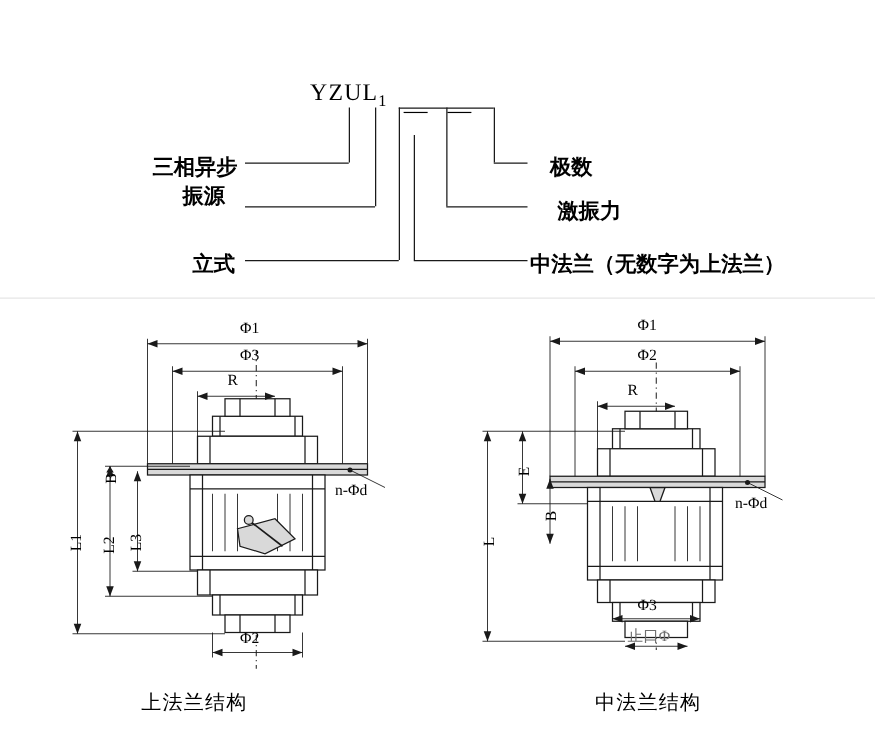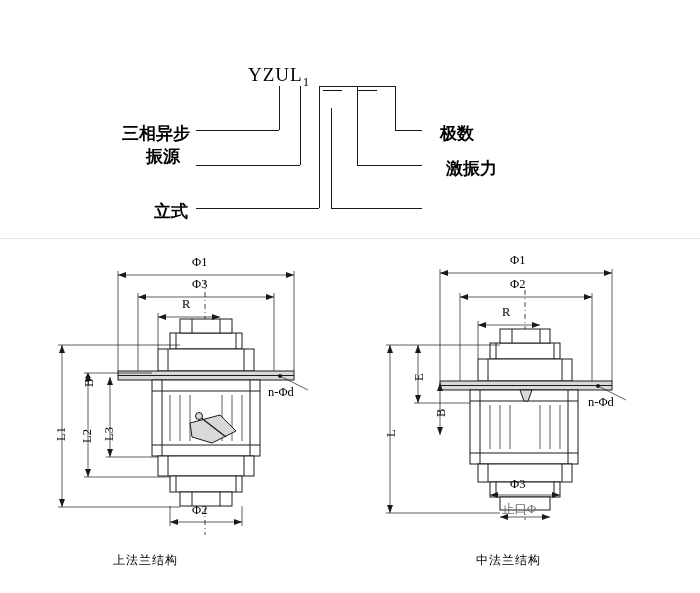--- a/index.html
+++ b/index.html
@@ -54,21 +54,21 @@
   }
   .ln.h { height: 1px; }
   .ln.v { width: 1px; }
 
   
   .draw {
     position: absolute;
   }
   .cap {
     position: absolute;
-    font-size: 12px;
+    font-size: 16px;
     white-space: nowrap;
     letter-spacing: 1px;
   }
   .dim {
     position: absolute;
     font-size: 12.5px;
     font-family: "Liberation Serif", serif;
     white-space: nowrap;
   }
   .dim.rot {
@@ -116,20 +116,21 @@
   <div class="ln v" style="left:319px; top:108px; height:100px;"></div>
 
   <div class="legend-text" style="left:424px; top:122px;margin-left:16px;">极数</div>
   <div class="ln h" style="left:395px; top:130px; width:27px;"></div>
   <div class="ln v" style="left:395px; top:108px; height:22px;"></div>
 
   <div class="legend-text" style="left:446px; top:157px;">激振力</div>
   <div class="ln h" style="left:357px; top:165px; width:65px;"></div>
   <div class="ln v" style="left:357px; top:108px; height:57px;"></div>
 
+  <div class="legend-text" style="left:424px; top:200px;">中法兰（无数字为上法兰）</div>
   <div class="ln h" style="left:331px; top:208px; width:91px;"></div>
   <div class="ln v" style="left:331px; top:108px; height:100px;"></div>
 
   <div class="ln h" style="left:0px; top:238px; width:700px; background:#e6e6e6;"></div>
 
   <div class="draw" style="left:40px; top:245px; width:320px; height:300px;">
     <svg width="320" height="300" viewBox="0 0 320 300">
 
       <line class="dash" x1="165" y1="35" x2="165" y2="290"></line>
 

